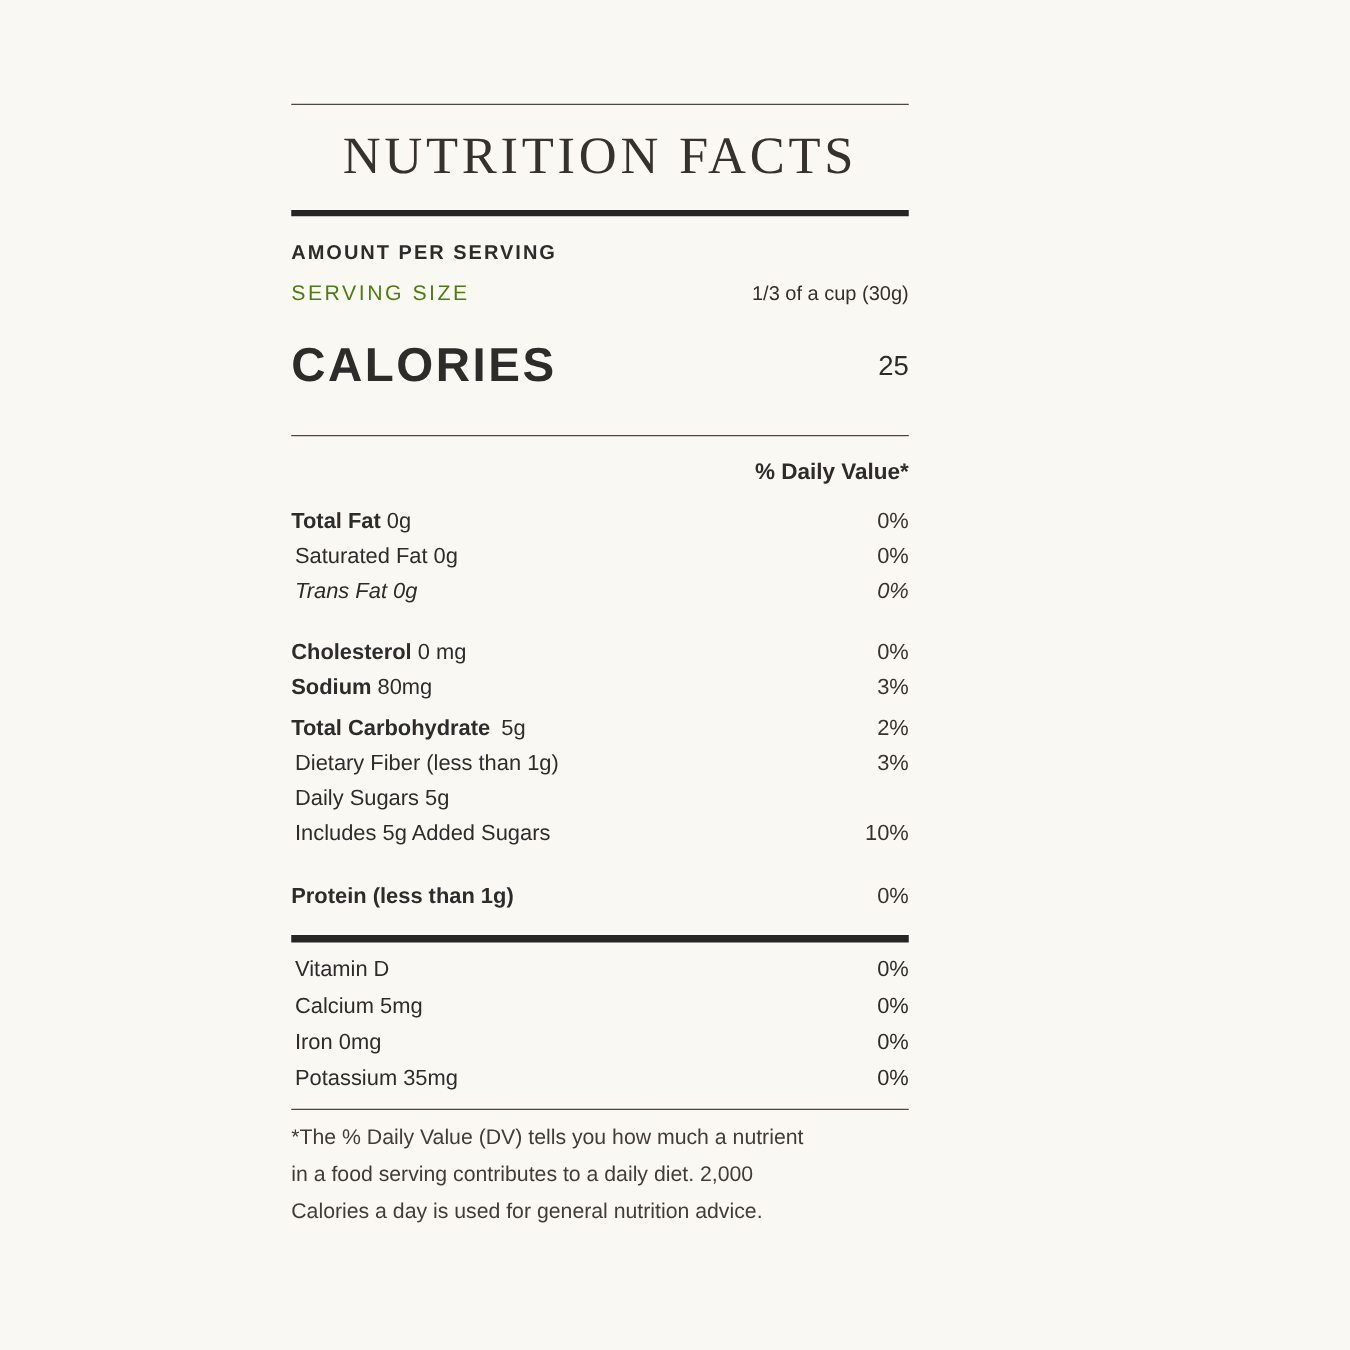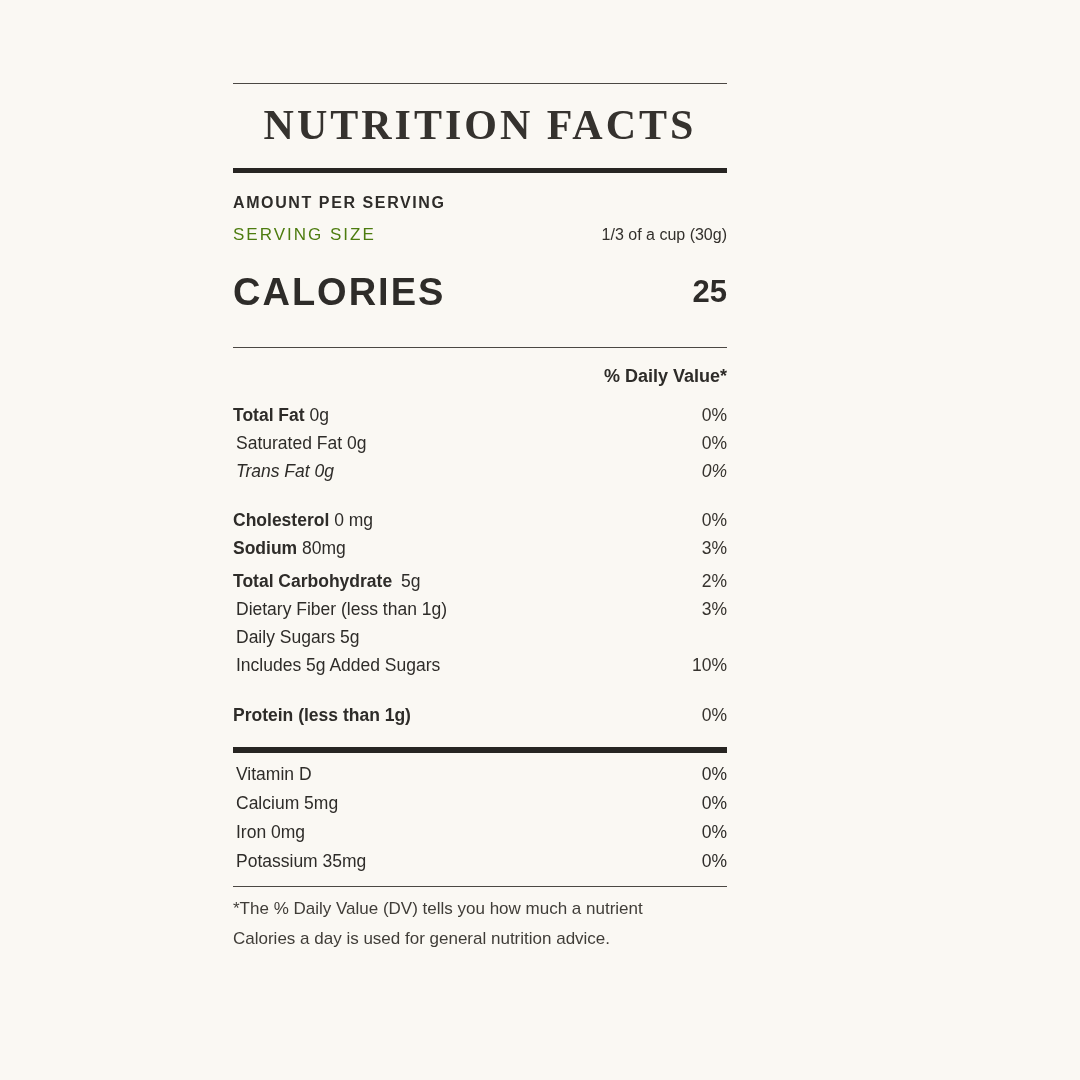--- a/index.html
+++ b/index.html
@@ -15,21 +15,21 @@
     position: absolute;
     left: 233px; top: 83px;
     width: 494px;
   }
   .rule  { height: 0; border: 0; border-top: 1px solid #4b4843; margin: 0; }
   .bar   { height: 6px; background: #272522; }
   .bar-top { height: 5px; background: #272522; }
 
   .title {
     font-family: "Liberation Serif", serif;
-    font-weight: 700;
+    font-weight: 400;
     font-size: 42px;
     letter-spacing: 3px;
     text-align: center;
     color: #35322e;
     margin: 0;
     padding: 16px 0 18px 0;
     line-height: 50px;
     white-space: nowrap;
   }
 
@@ -51,21 +51,21 @@
   .serving-value { font-size: 16px; color: #33302c; }
 
   .calories-row {
     margin-top: 30px;
     display: flex;
     justify-content: space-between;
     align-items: center;
     line-height: 34px;
   }
   .calories-label { font-size: 38px; font-weight: bold; letter-spacing: 2px; }
-  .calories-value { font-size: 31px; font-weight: bold; }
+  .calories-value { font-size: 22px; font-weight: normal; }
 
   .rule-after-calories { margin-top: 38px; }
 
   .dv-header {
     margin-top: 18px;
     text-align: right;
     font-weight: bold;
     font-size: 18px;
     line-height: 21px;
   }
@@ -205,16 +205,17 @@
     <div class="vrow">
       <span>Potassium 35mg</span>
       <span class="pct">0%</span>
     </div>
   </div>
 
   <hr class="rule rule-after-vitamins">
 
   <div class="footnote">
     <div>*The % Daily Value (DV) tells you how much a nutrient</div>
+    <div>in a food serving contributes to a daily diet. 2,000</div>
     <div>Calories a day is used for general nutrition advice.</div>
   </div>
 
 </div>
 
 </body></html>

